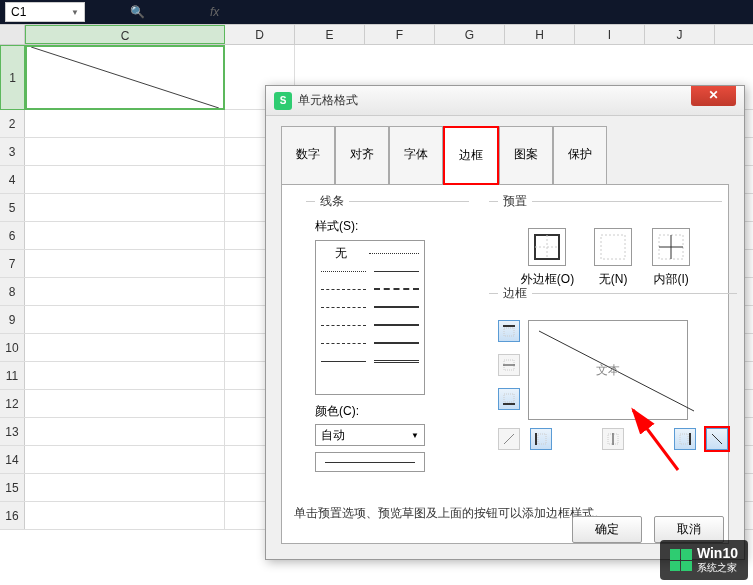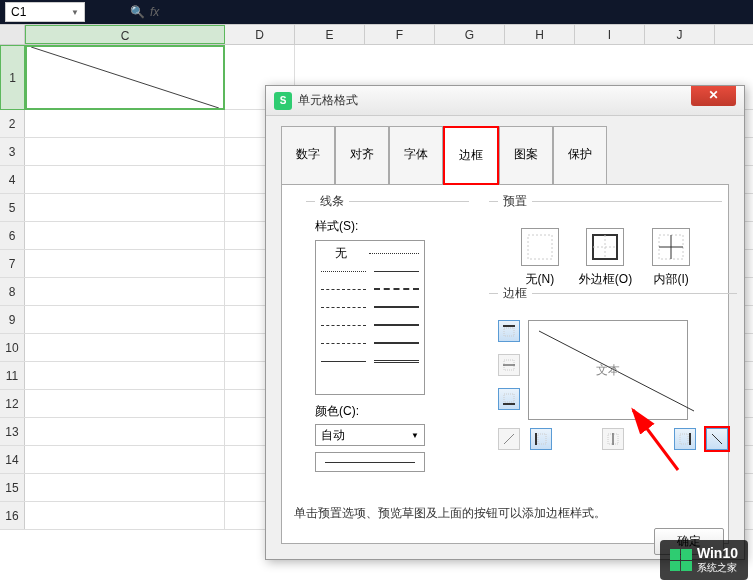--- a/index.html
+++ b/index.html
@@ -2,21 +2,21 @@
 <html><head>
   <meta charset="utf-8">
   <style>
     * { box-sizing: border-box; margin: 0; padding: 0; font-family: "Microsoft YaHei", sans-serif; font-size: 12px; }
     body { background: #fff; width: 753px; height: 585px; position: relative; overflow: hidden; }
     
     
     .toolbar { height: 25px; background: #0f172a; border-bottom: 1px solid #ccc; display: flex; align-items: center; padding: 0 5px; gap: 5px; }
     .name-box { width: 80px; height: 20px; background: #fff; border: 1px solid #ccc; padding: 0 5px; display: flex; align-items: center; justify-content: space-between; }
     .name-box-arrow { font-size: 8px; color: #666; }
-    .fx-icon { color: #666; font-style: italic; }
+    .fx-icon { color: #666; font-style: italic; margin-left: 60px; }
     .search-ico { color: #888; margin-left: 40px; }
     
     
     .sheet { position: relative; }
     .col-headers { display: flex; height: 20px; background: #f0f0f0; border-bottom: 1px solid #ccc; }
     .corner { width: 25px; border-right: 1px solid #ccc; background: #e8e8e8; }
     .col-h { border-right: 1px solid #ccc; text-align: center; line-height: 20px; color: #333; }
     .col-h:nth-child(2) { width: 200px; background: #d4e8d4; border: 1px solid #5cb85c; }
     .col-h:nth-child(n+3) { width: 70px; }
     
@@ -78,21 +78,21 @@
     
     .border-preview { width: 160px; height: 100px; border: 1px solid #999; background: #fff; position: relative; }
     .border-preview-text { position: absolute; top: 50%; left: 50%; transform: translate(-50%, -50%); color: #888; }
     .border-preview svg { position: absolute; top: 0; left: 0; }
     
     .border-bottom-btns { display: flex; gap: 10px; margin-top: 8px; justify-content: flex-start; padding-left: 0; }
     .bbtn.highlighted { outline: 2px solid red; }
     
     .hint-text { position: absolute; left: 12px; top: 320px; color: #333; }
     
-    .dialog-buttons { position: absolute; bottom: 4px; right: 20px; display: flex; gap: 12px; }
+    .dialog-buttons { position: absolute; bottom: 16px; right: 20px; display: flex; gap: 12px; }
     .dlg-btn { padding: 4px 22px; border: 1px solid #999; background: linear-gradient(#fff, #e8e8e8); cursor: pointer; border-radius: 2px; }
     
     
     .arrow-annotation { position: absolute; right: 55px; top: 400px; pointer-events: none; }
     .arrow-annotation svg { overflow: visible; }
     
     
     .watermark { position: absolute; right: 5px; bottom: 5px; display: flex; align-items: center; gap: 5px; background: rgba(0,0,0,0.75); padding: 5px 10px; border-radius: 4px; }
     .wm-sq { width: 10px; height: 10px; background: #2ecc71; border-radius: 1px; }
     .wm-sq.win { display: grid; grid-template-columns: 1fr 1fr; grid-template-rows: 1fr 1fr; gap: 1px; width: 22px; height: 22px; background: none; }
@@ -276,34 +276,34 @@
       </fieldset>
     </div>
 
     <div class="preset-section">
       <fieldset class="fieldset">
         <legend>预置</legend>
         <div class="preset-buttons">
           <div class="preset-btn">
             <div class="preset-icon">
               <svg width="28" height="28">
-                  <rect x="2" y="2" width="24" height="24" fill="none" stroke="#ccc" stroke-dasharray="2,2"></rect>
-                </svg>
-            </div>
-            <span>无(N)</span>
+                  <rect x="2" y="2" width="24" height="24" fill="none" stroke="#333" stroke-width="2"></rect>
+                  <line x1="14" y1="2" x2="14" y2="26" stroke="#ccc" stroke-dasharray="2,2"></line>
+                  <line x1="2" y1="14" x2="26" y2="14" stroke="#ccc" stroke-dasharray="2,2"></line>
+                </svg>
+            </div>
+            <span>外边框(O)</span>
           </div>
           <div class="preset-btn">
             <div class="preset-icon">
               <svg width="28" height="28">
-                  <rect x="2" y="2" width="24" height="24" fill="none" stroke="#333" stroke-width="2"></rect>
-                  <line x1="14" y1="2" x2="14" y2="26" stroke="#ccc" stroke-dasharray="2,2"></line>
-                  <line x1="2" y1="14" x2="26" y2="14" stroke="#ccc" stroke-dasharray="2,2"></line>
-                </svg>
-            </div>
-            <span>外边框(O)</span>
+                  <rect x="2" y="2" width="24" height="24" fill="none" stroke="#ccc" stroke-dasharray="2,2"></rect>
+                </svg>
+            </div>
+            <span>无(N)</span>
           </div>
           <div class="preset-btn">
             <div class="preset-icon">
               <svg width="28" height="28">
                   <rect x="2" y="2" width="24" height="24" fill="none" stroke="#ccc" stroke-dasharray="2,2"></rect>
                   <line x1="14" y1="2" x2="14" y2="26" stroke="#333"></line>
                   <line x1="2" y1="14" x2="26" y2="14" stroke="#333"></line>
                 </svg>
             </div>
             <span>内部(I)</span>
@@ -376,20 +376,21 @@
             </div>
         </div>
       </fieldset>
     </div>
 
     <div class="hint-text">单击预置选项、预览草图及上面的按钮可以添加边框样式。</div>
   </div>
 
   <div class="dialog-buttons">
     <button class="dlg-btn">确定</button>
+    <button class="dlg-btn">取消</button>
   </div>
 </div>
 
 <div class="arrow-annotation">
   <svg width="80" height="80">
     <defs>
         <marker id="ah" markerWidth="10" markerHeight="10" refX="8" refY="3" orient="auto">
           <path d="M0,0 L0,6 L9,3 z" fill="red"></path>
         </marker>
       </defs>

